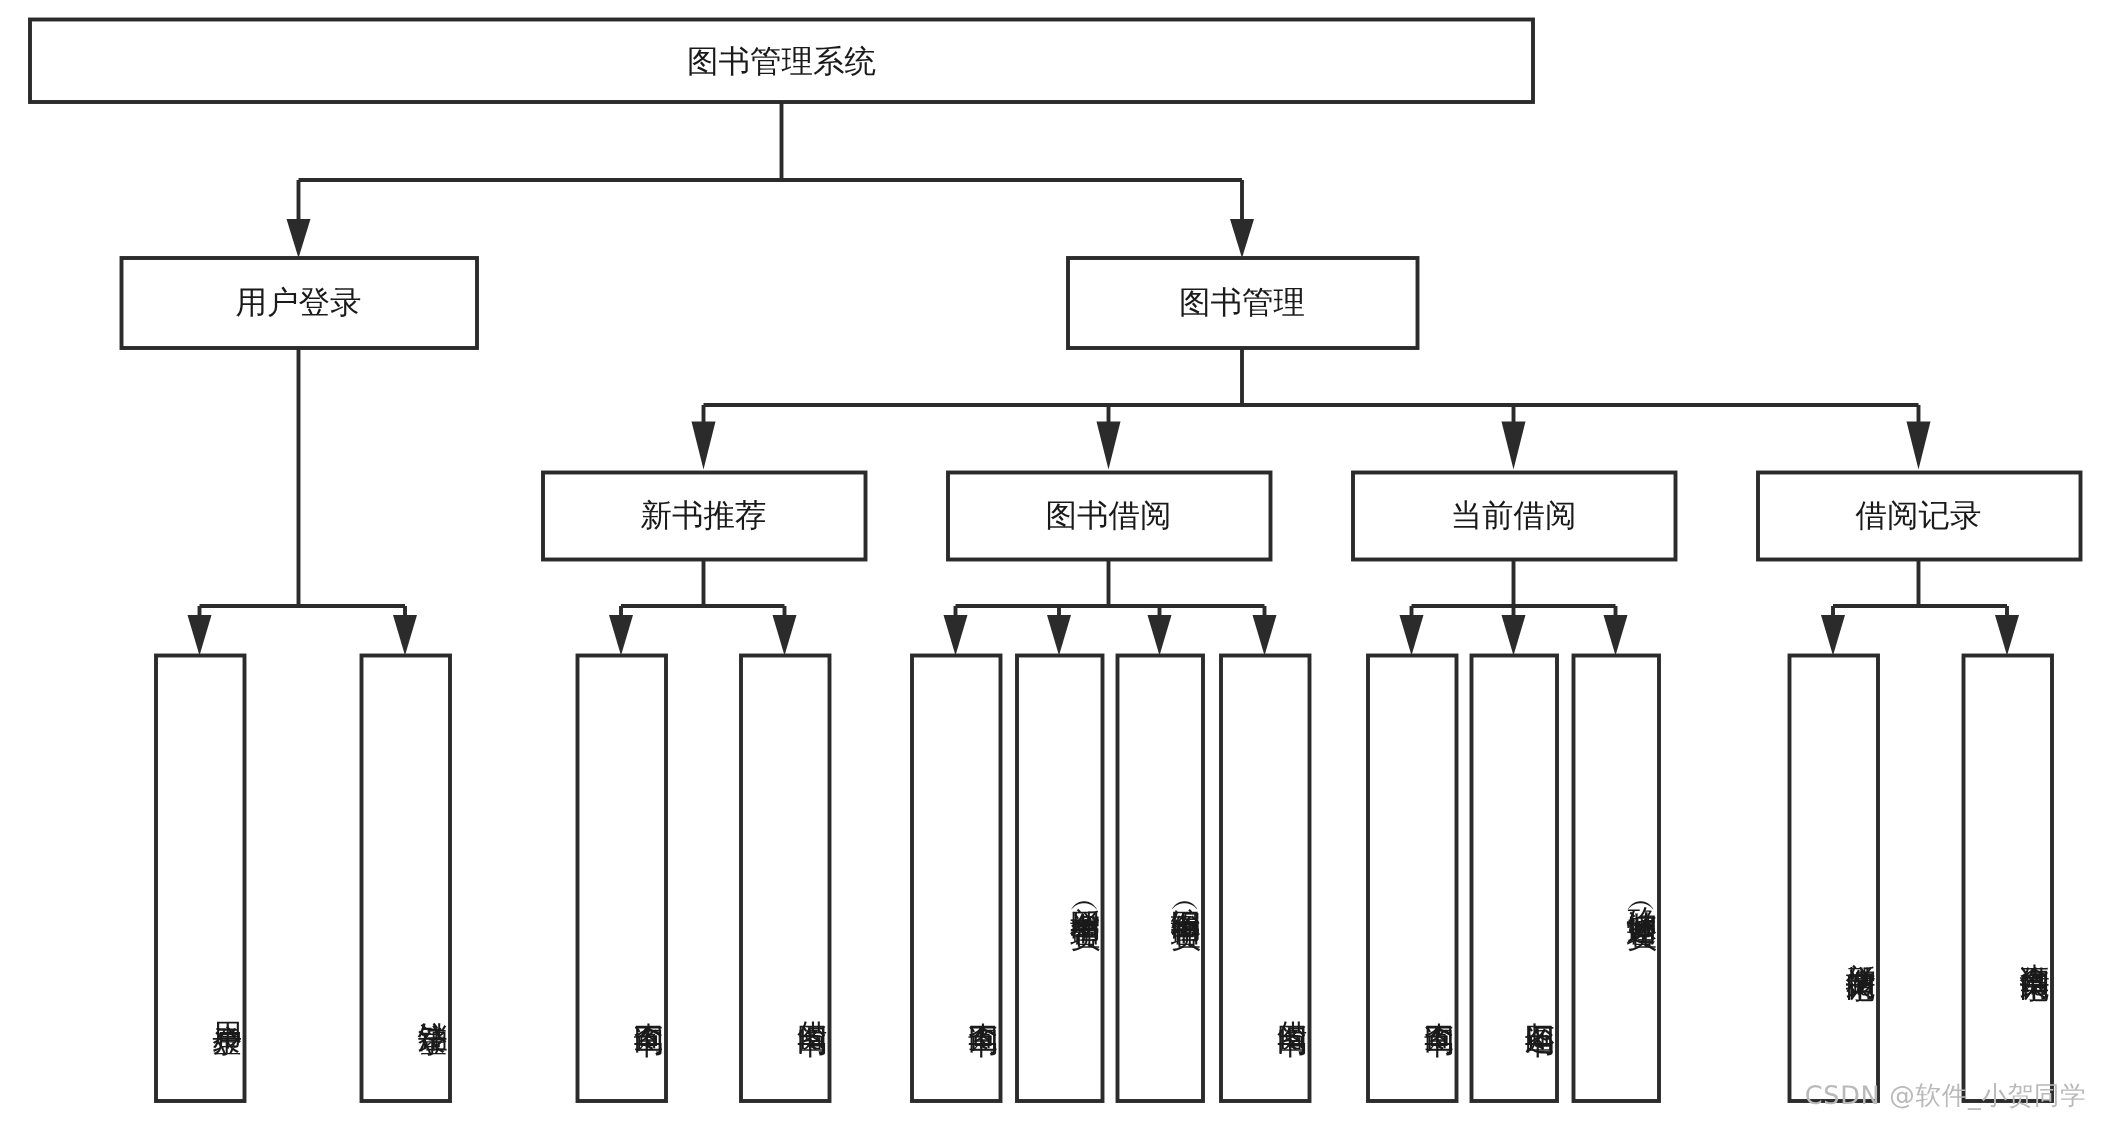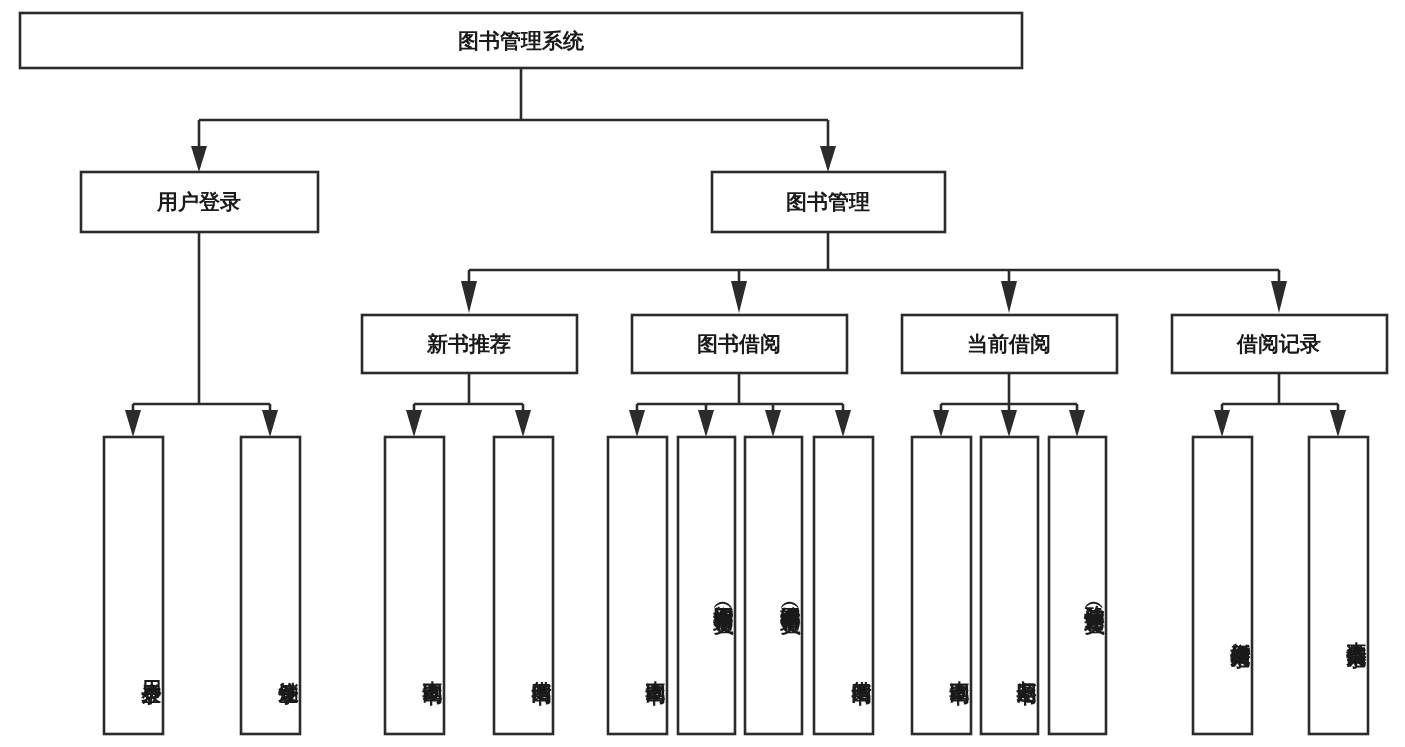--- a/index.html
+++ b/index.html
@@ -10,21 +10,20 @@
   }
   body {
     font-family: "DejaVu Sans", "Liberation Sans", sans-serif;
   }
   #diagram-root {
     position: relative;
     width: 1405px;
     height: 747px;
     background: #ffffff;
     overflow: hidden;
-    font-weight: bold;
   }
   svg.diagram-canvas {
     position: absolute;
     left: 0;
     top: 0;
     width: 1405px;
     height: 747px;
   }
   .node-box {
     fill: #ffffff;
@@ -212,14 +211,15 @@
 
     <div class="node-label-v" style="left:981px; top:437px; width:57px; height:297px; padding-top:82px;">归还图书</div>
 
     <div class="node-label-v" style="left:1049px; top:437px; width:57px; height:297px; padding-top:10px;">确认归还（管理员）</div>
 
     <div class="node-label-v" style="left:1193px; top:437px; width:59px; height:297px; padding-top:45px;">新增借阅记录</div>
 
     <div class="node-label-v" style="left:1309px; top:437px; width:59px; height:297px; padding-top:45px;">查询借阅记录</div>
   </div>
 
+  <div class="watermark">CSDN @软件_小贺同学</div>
 
 </div>
 
 </body></html>

